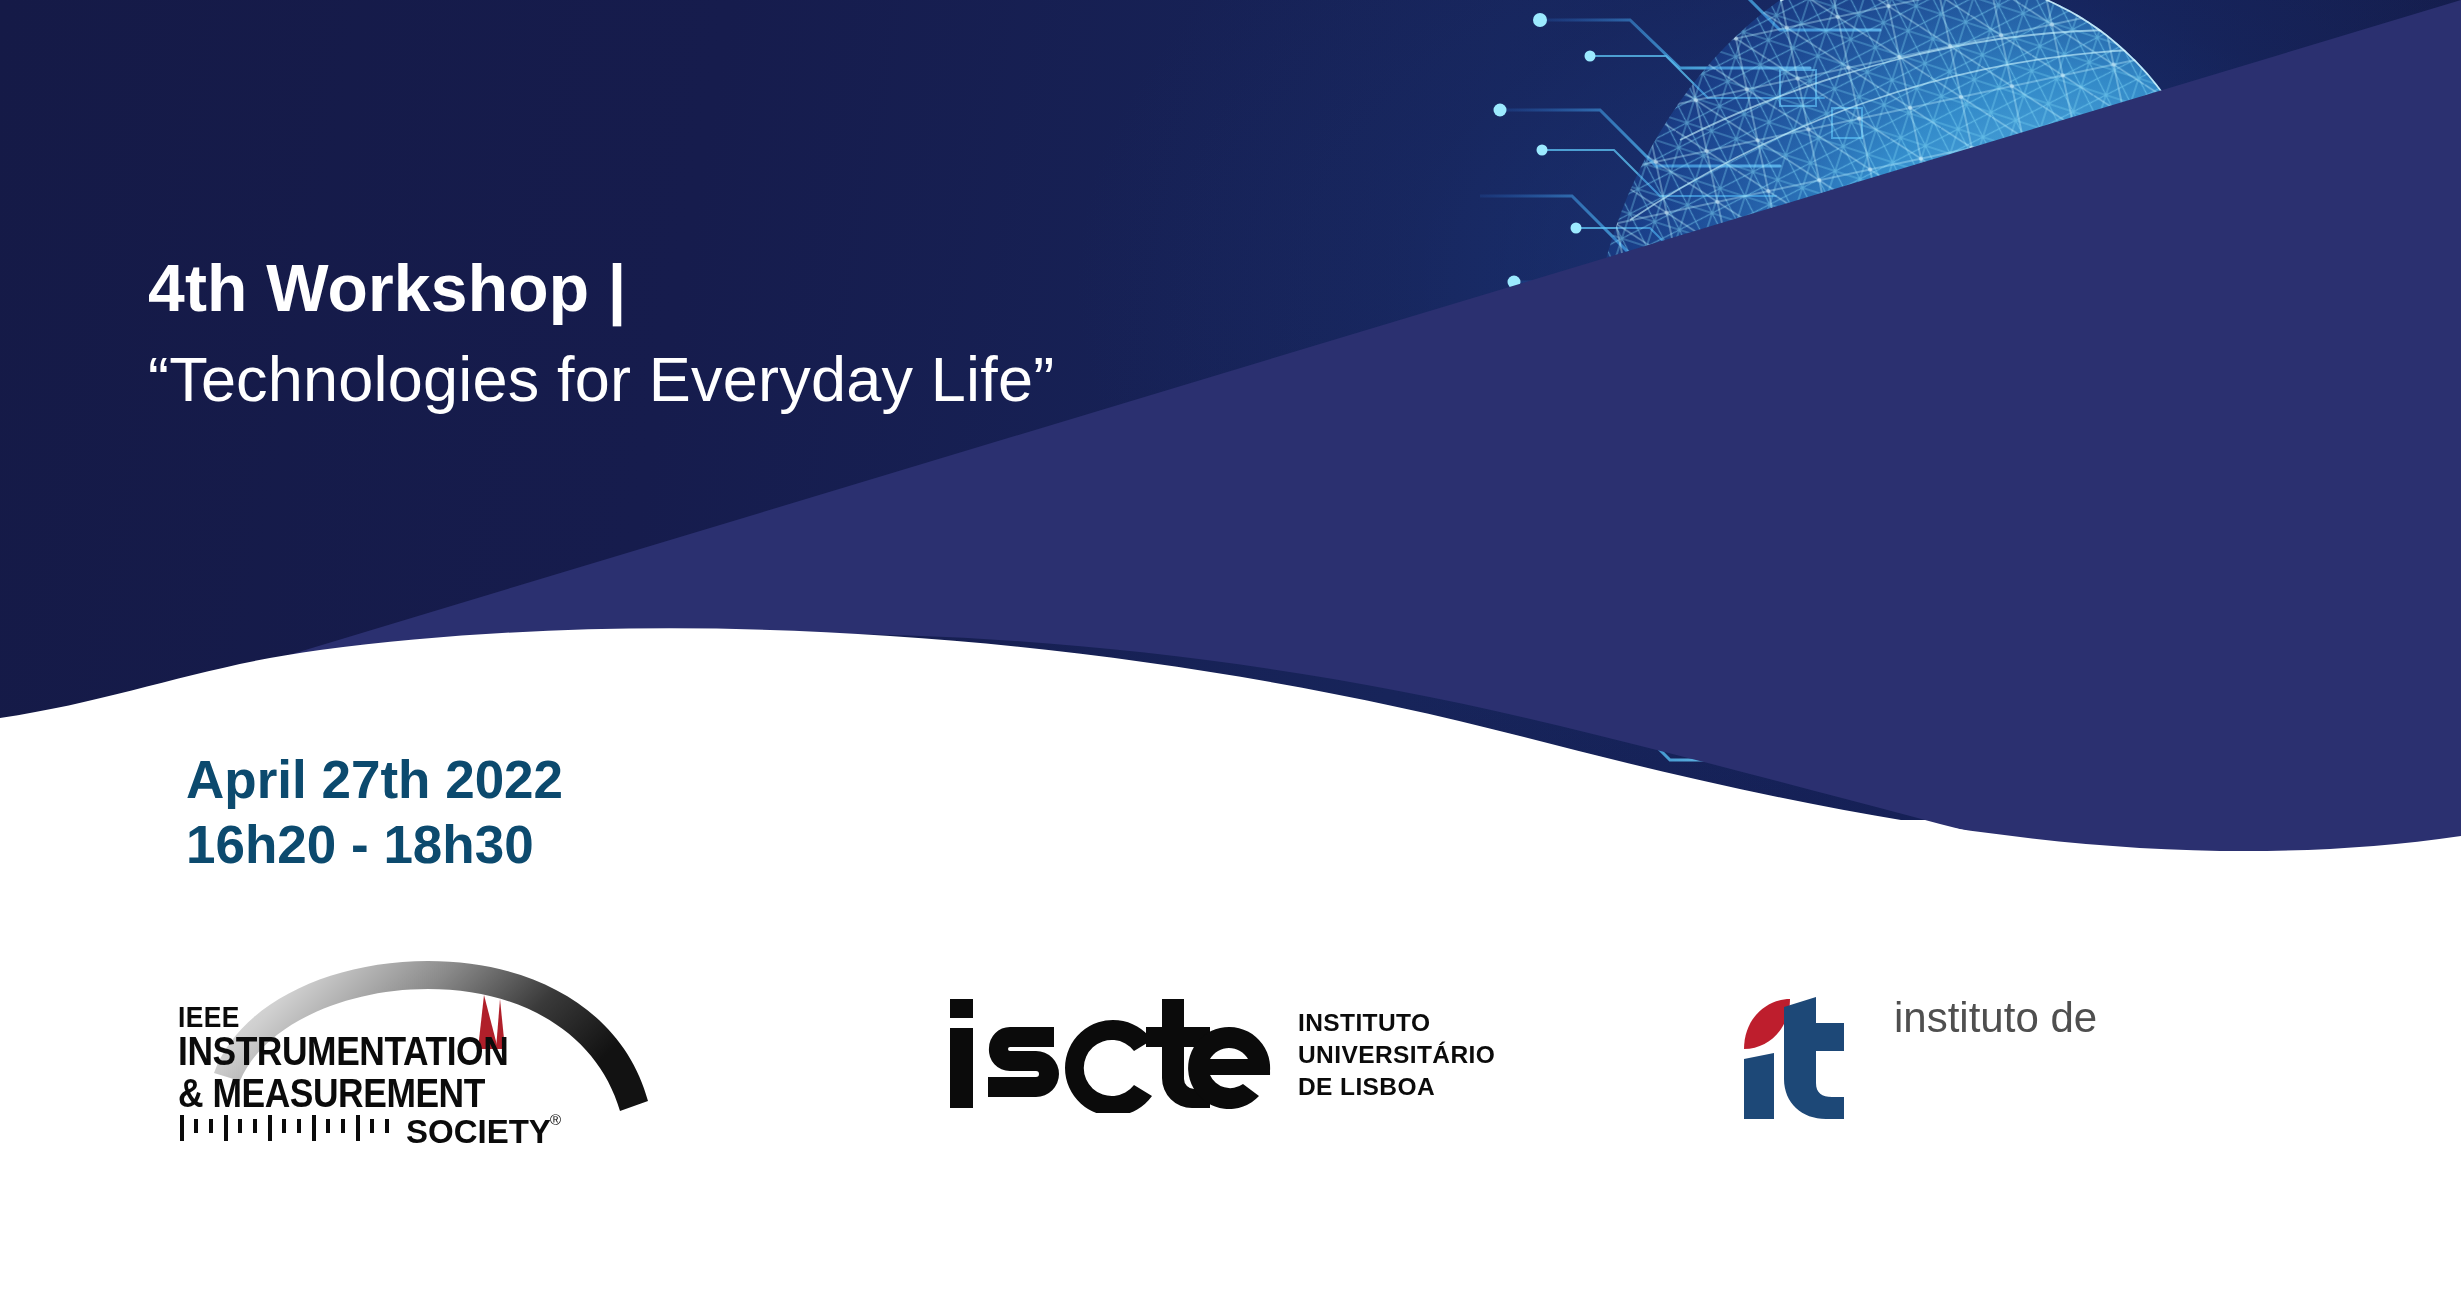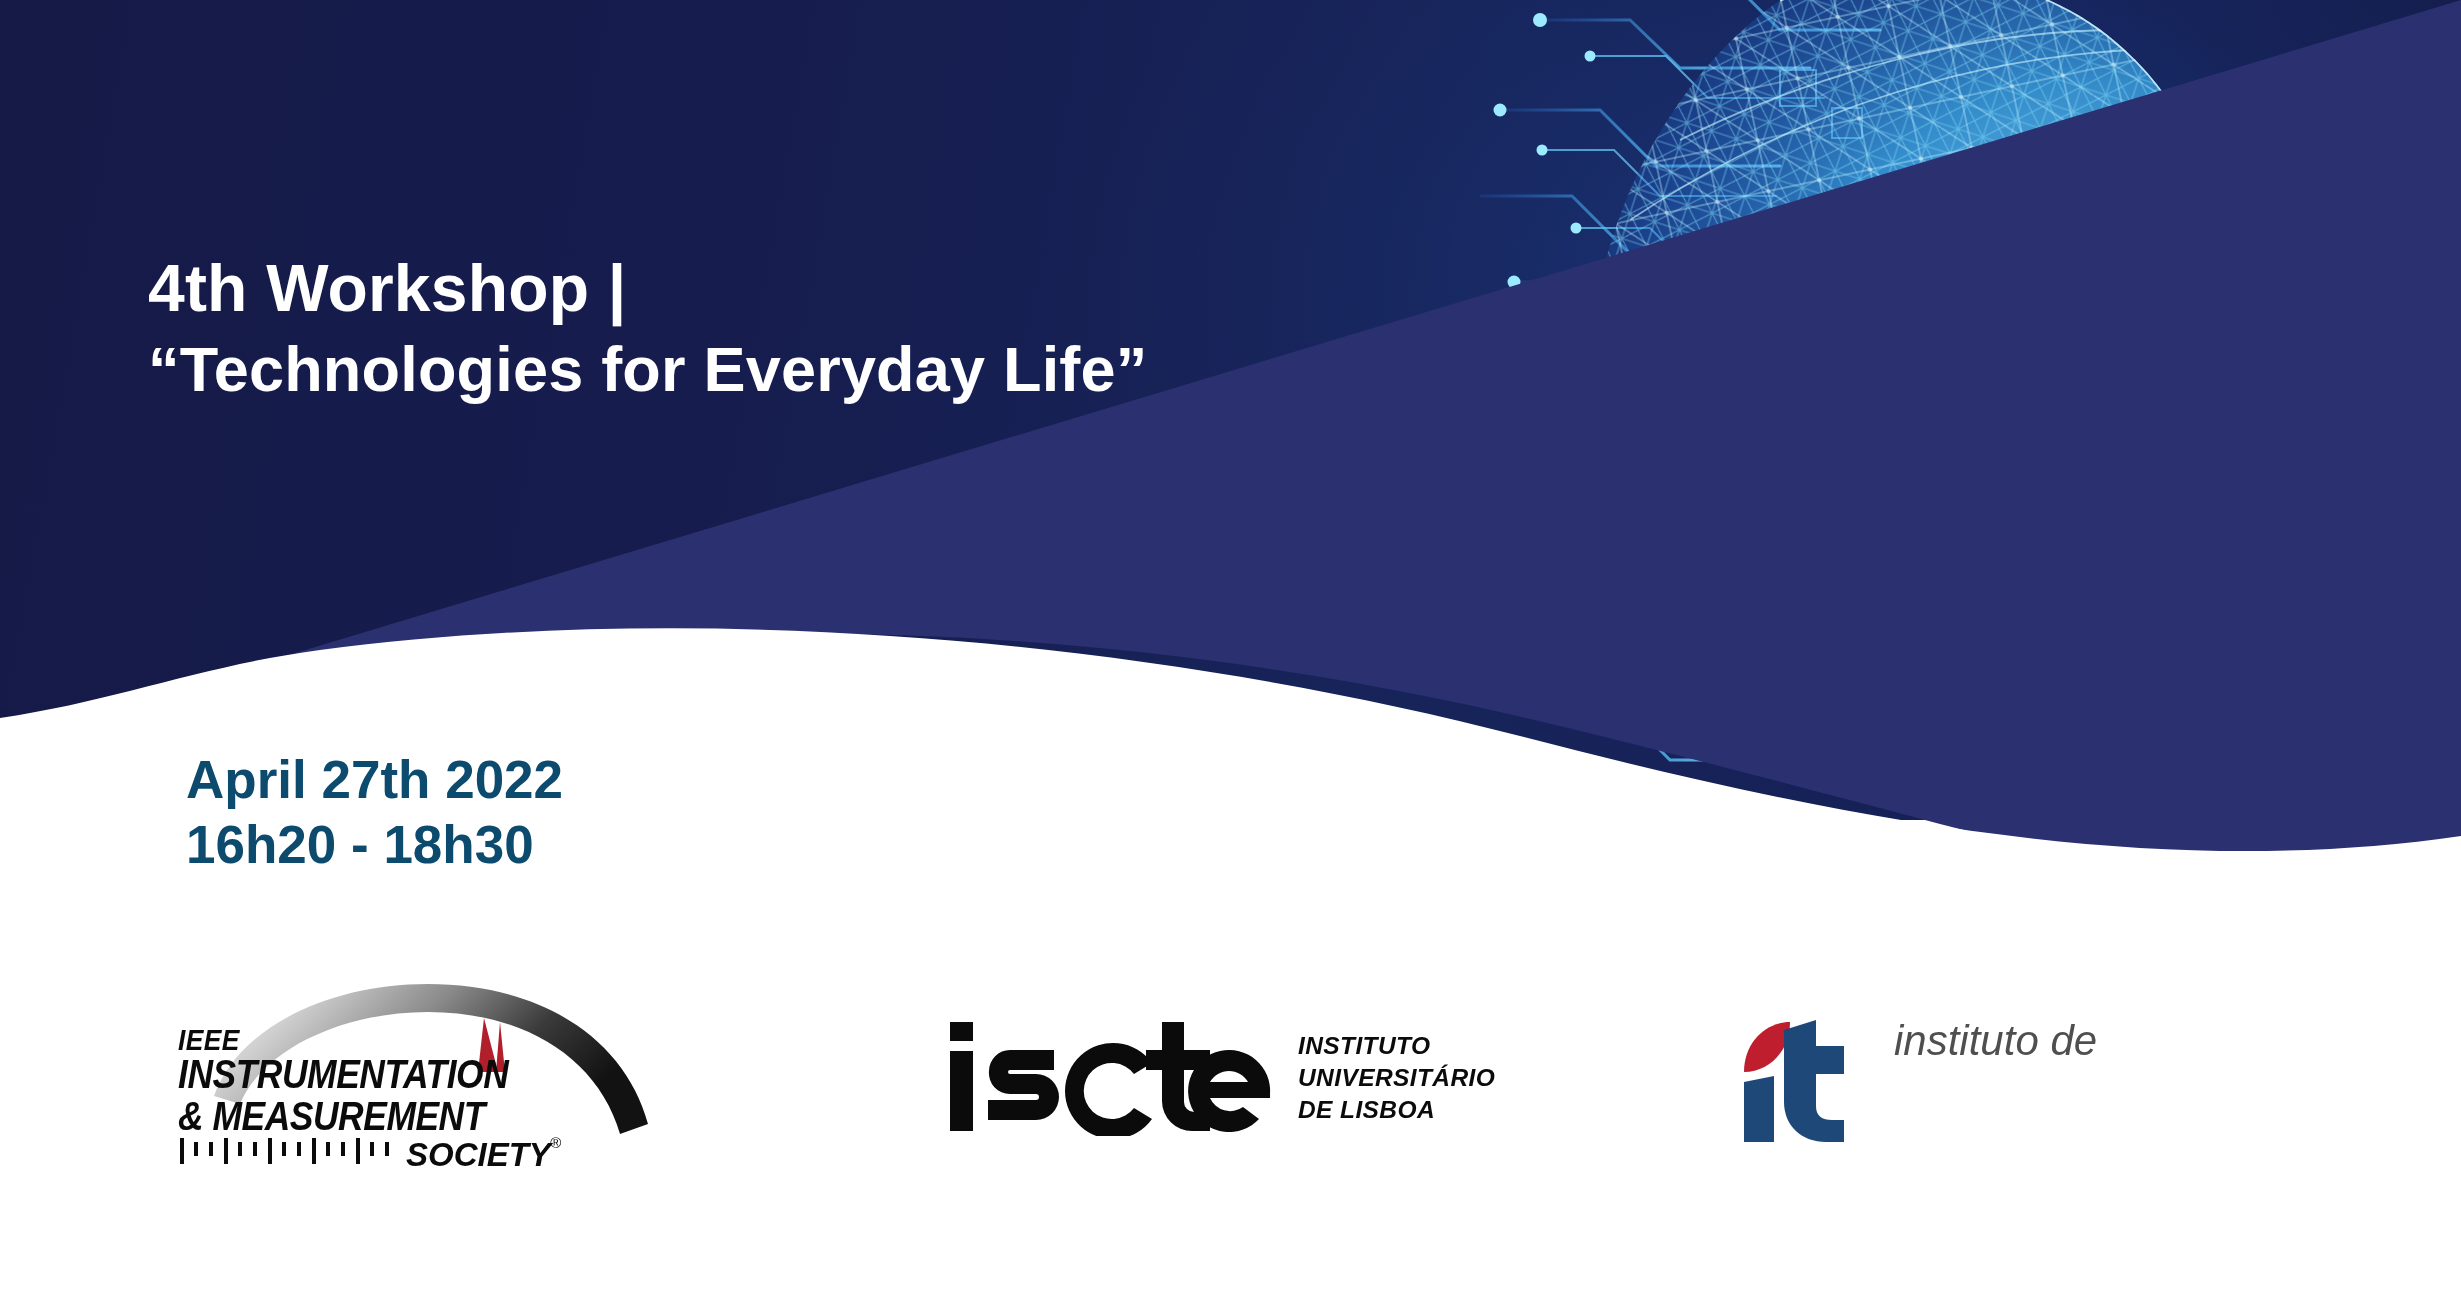--- a/index.html
+++ b/index.html
@@ -62,47 +62,46 @@
   .title-line1 {
     font-size: 66px;
     font-weight: bold;
     color: #ffffff;
     letter-spacing: 0.2px;
     line-height: 1.12;
     white-space: nowrap;
   }
   .title-line2 {
     font-size: 63px;
-    font-weight: 700;
+    font-weight: 400;
     color: #ffffff;
     letter-spacing: 0.2px;
     line-height: 1.18;
-    margin-top: 6px;
+    margin-top: 16px;
     white-space: nowrap;
   }
 
   .datetime-block {
     position: absolute;
     left: 186px; top: 748px;
   }
   .dt-line {
     font-size: 53px;
     font-weight: 700;
     color: #0c4a6e;
     line-height: 1.22;
     white-space: nowrap;
   }
 
   
   .logo-row {
     position: absolute;
-    left: 0; top: 978px;
+    left: 0; top: 955px;
     width: 2461px;
     height: 230px;
-    font-style: italic;
   }
 
   
   .ieee-logo {
     position: absolute;
     left: 178px; top: 0px;
     width: 540px; height: 200px;
   }
   .ieee-logo svg { display: block; width: 100%; height: 100%; }
 

